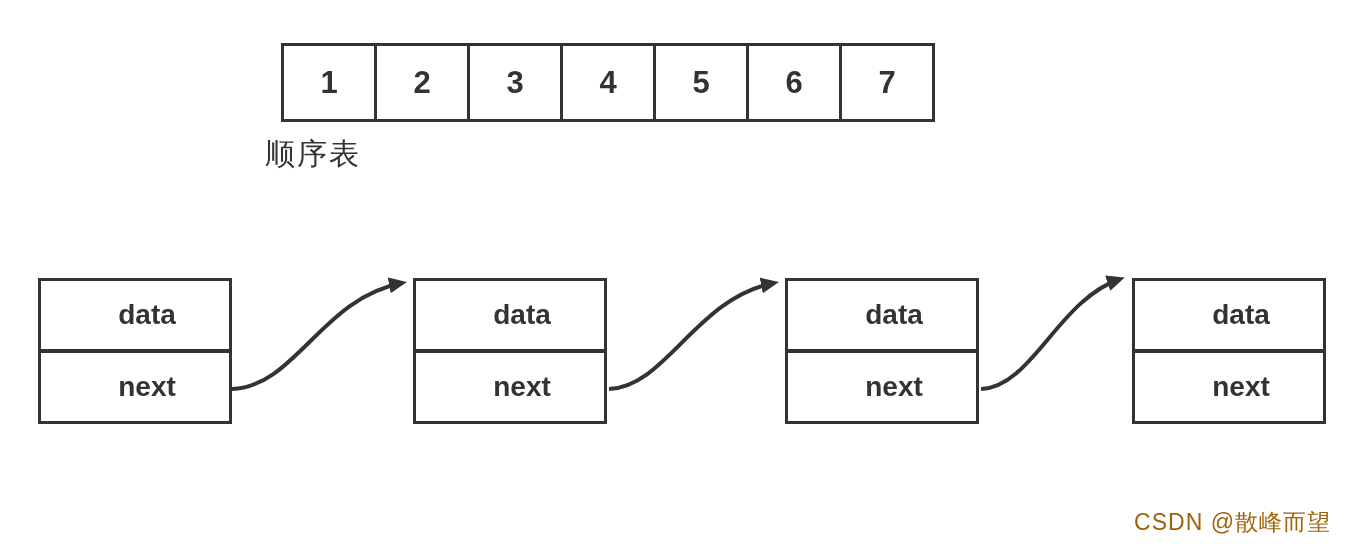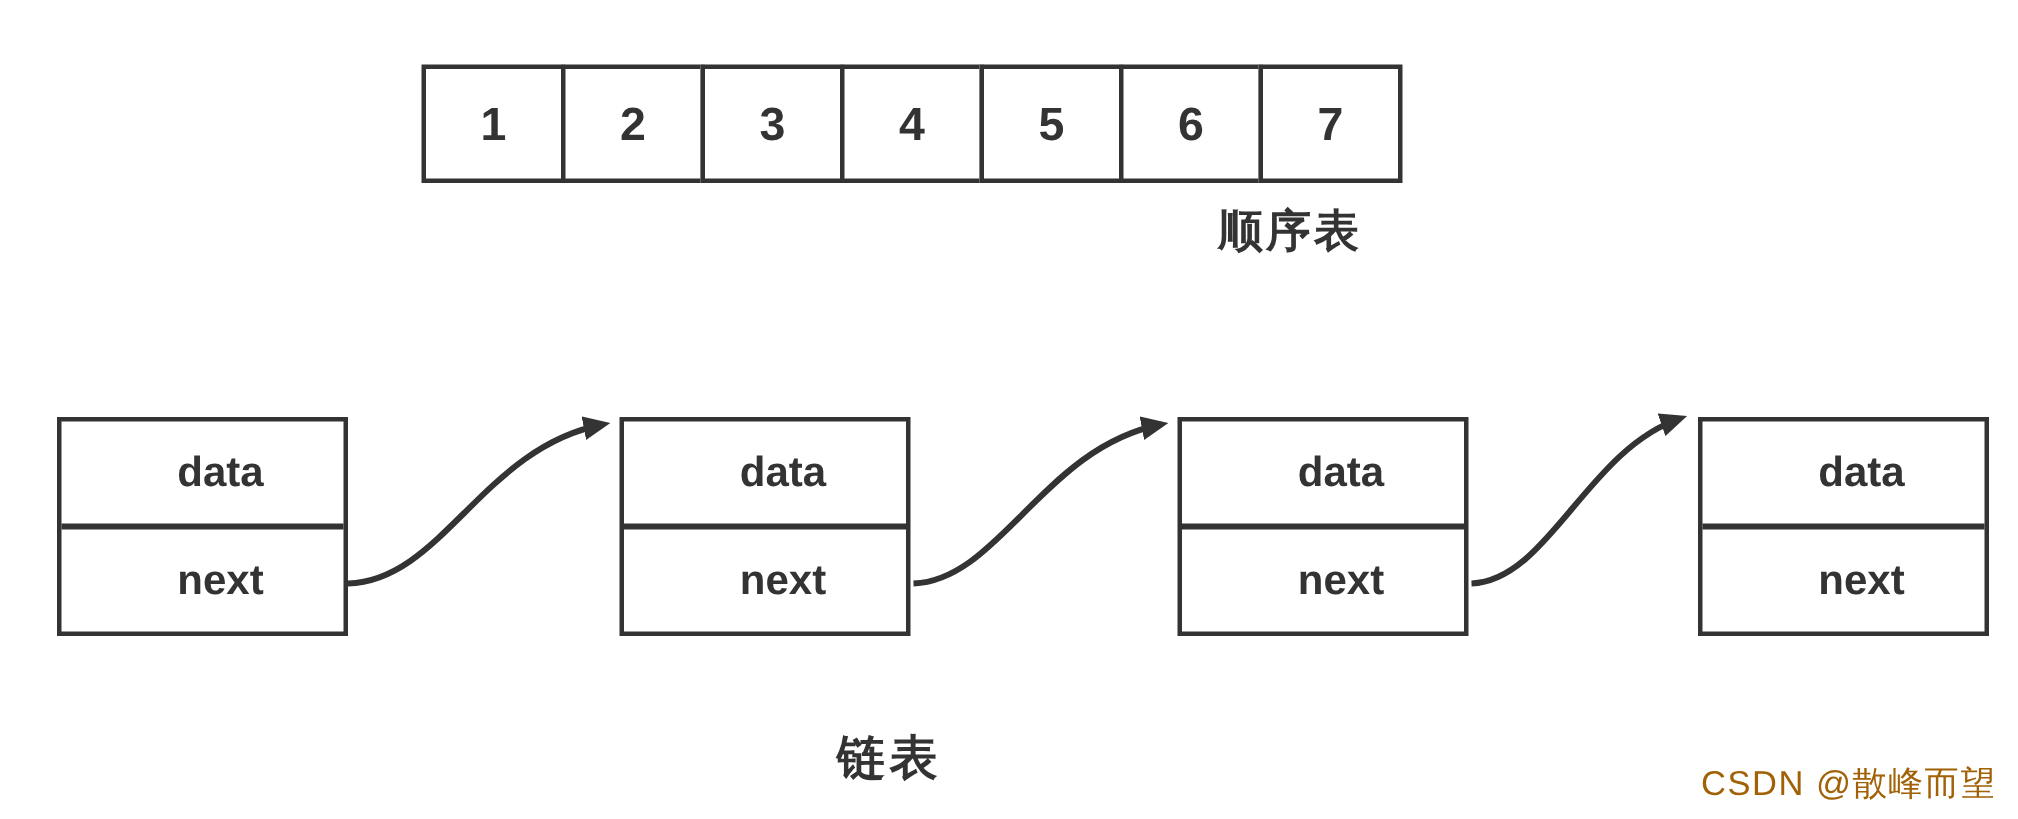--- a/index.html
+++ b/index.html
@@ -33,26 +33,26 @@
     align-items: center;
     justify-content: center;
     font-size: 31px;
     font-weight: bold;
     background: #ffffff;
   }
   .array-cell:first-child { margin-left: 0; }
 
   .seq-label {
     position: absolute;
-    left: 252px;
+    left: 265px;
     top: 134px;
     width: 656px;
-    text-align: right;
+    text-align: left;
     font-size: 30px;
-    font-weight: bold;
+    font-weight: normal;
     letter-spacing: 2px;
   }
 
   
   .node {
     position: absolute;
     top: 278px;
     width: 188px;
     height: 140px;
     border: 3px solid #333333;
@@ -142,17 +142,16 @@
     <defs>
       <marker id="arrowhead" markerUnits="userSpaceOnUse" markerWidth="18" markerHeight="16" refX="13" refY="8" orient="auto">
         <path d="M0,0 L18,8 L0,16 Z" fill="#333333"></path>
       </marker>
     </defs>
     <path d="M 232,389 C 295,387 322,298 402,283" fill="none" stroke="#333333" stroke-width="4" marker-end="url(#arrowhead)"></path>
     <path d="M 609,389 C 666,387 696,298 774,283" fill="none" stroke="#333333" stroke-width="4" marker-end="url(#arrowhead)"></path>
     <path d="M 981,389 C 1032,387 1058,300 1120,279" fill="none" stroke="#333333" stroke-width="4" marker-end="url(#arrowhead)"></path>
   </svg>
 
-  <div class="list-label">链表</div>
 
   <div class="watermark">CSDN @散峰而望</div>
 
 </div>
 
 </body></html>

